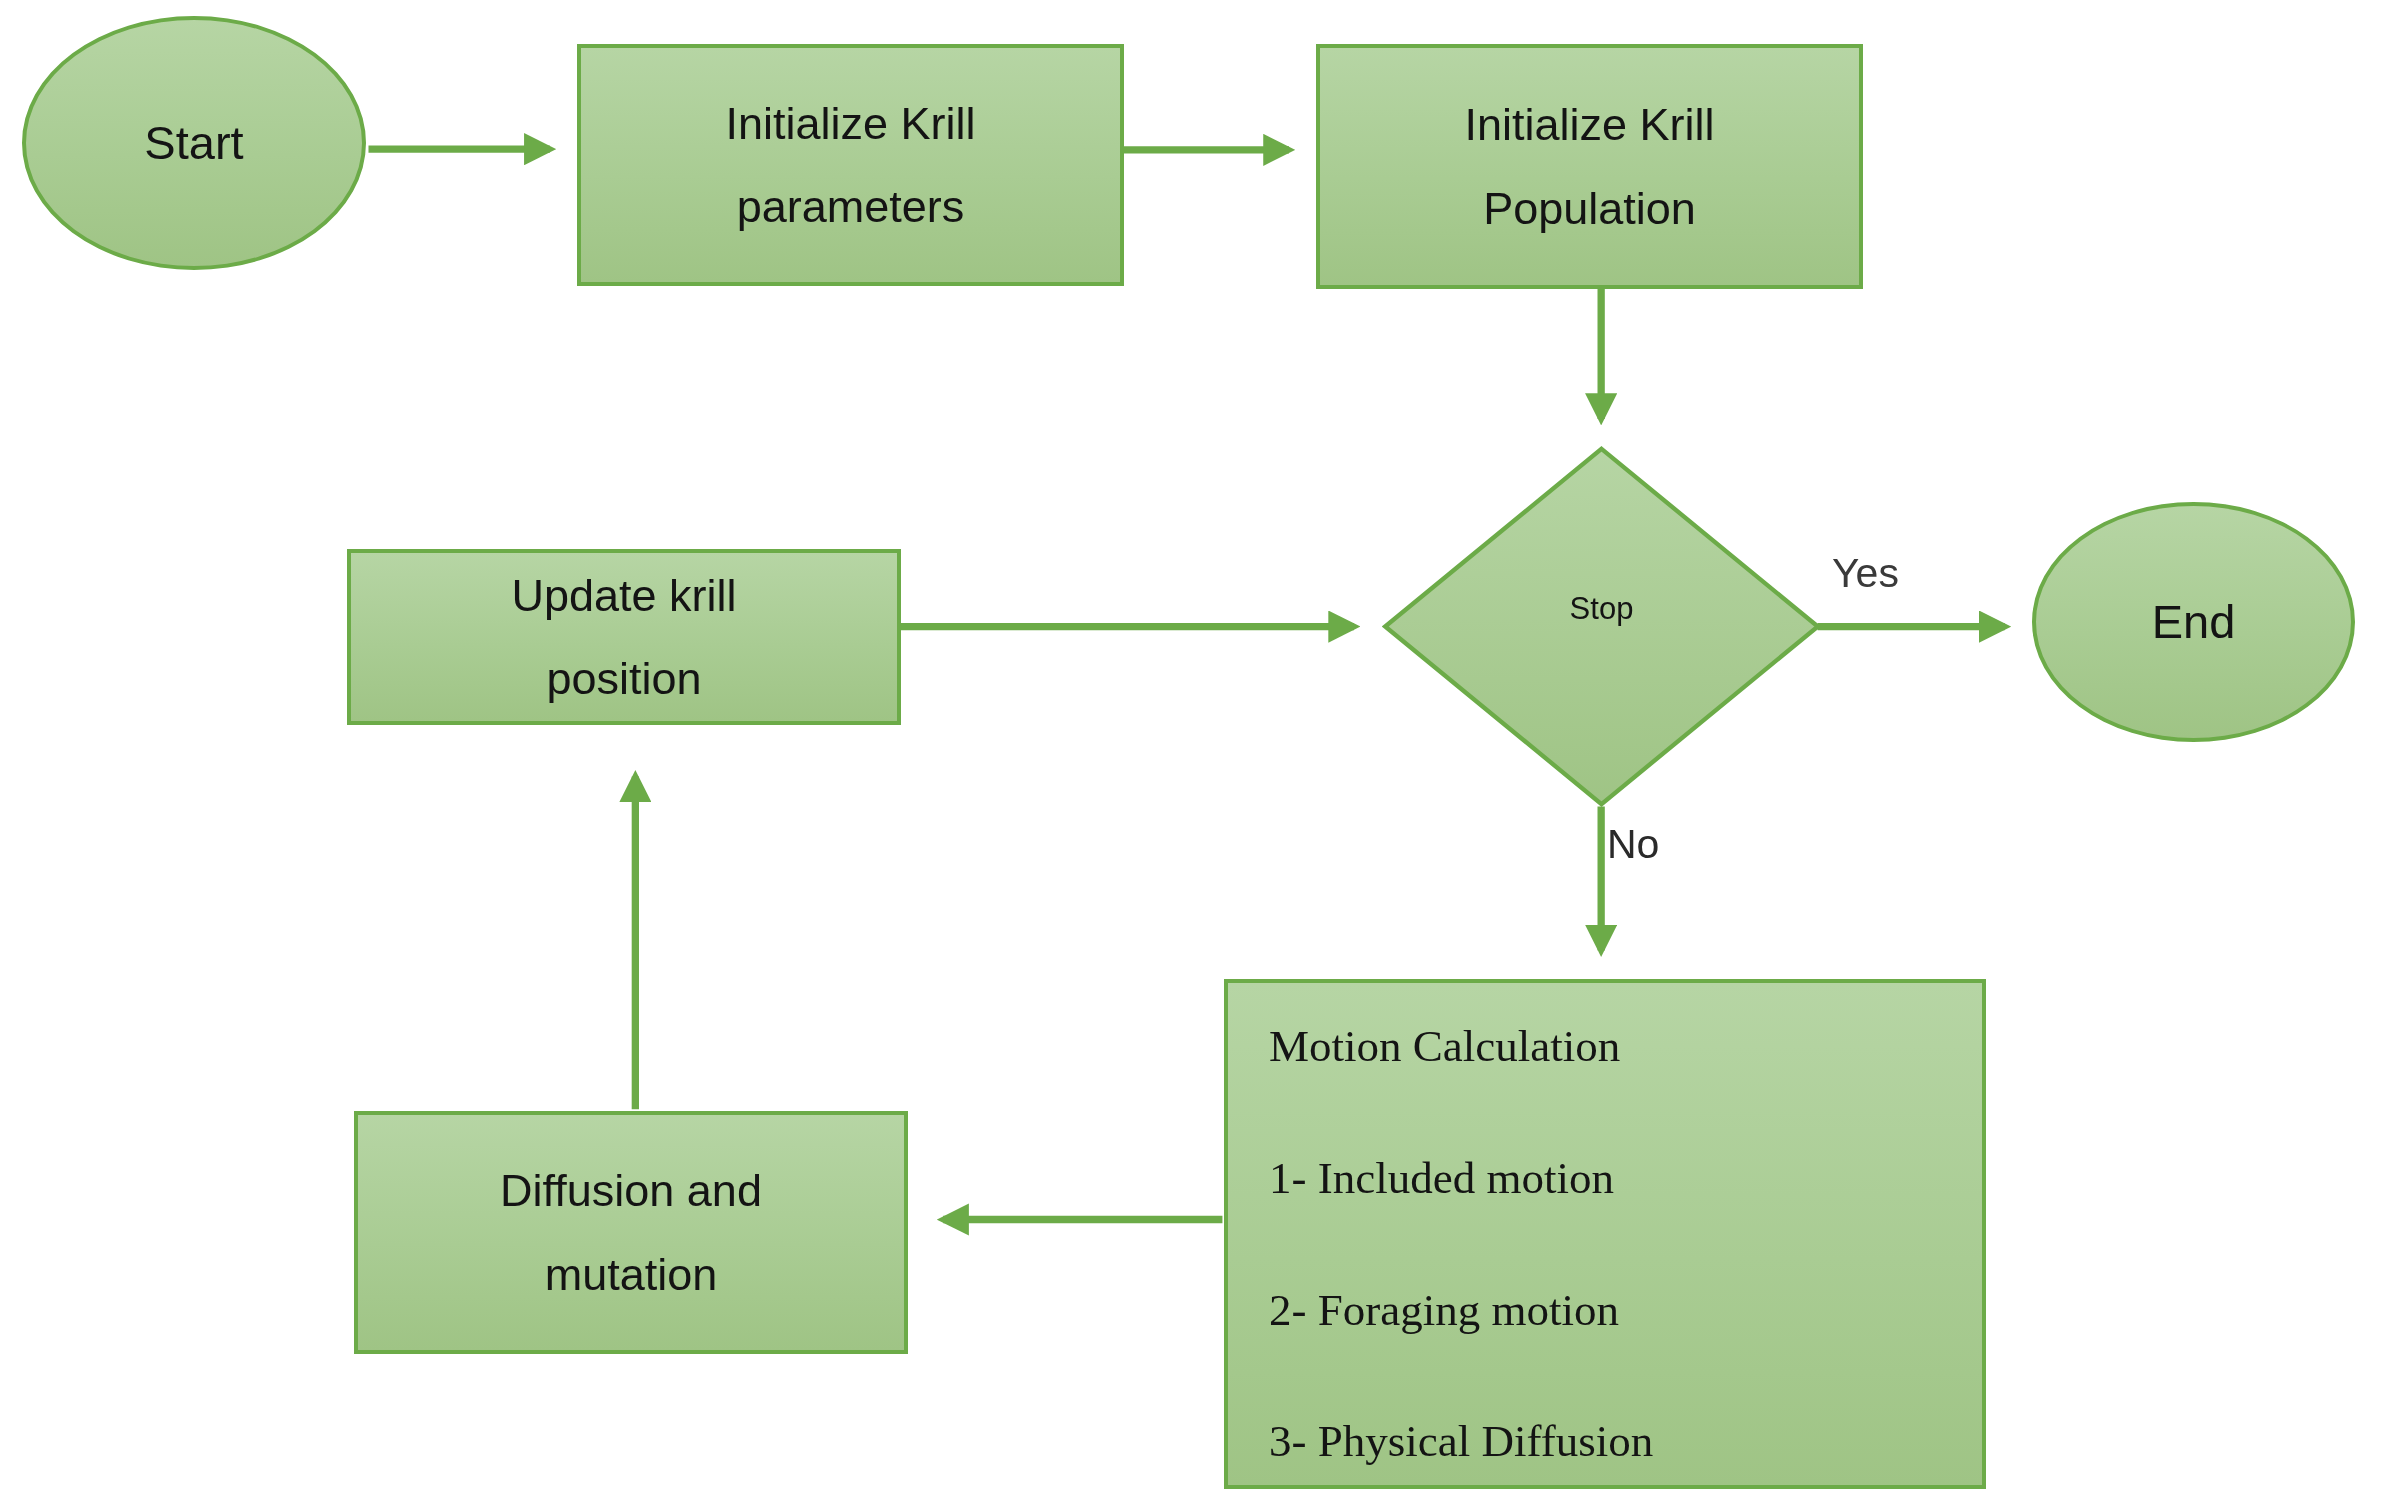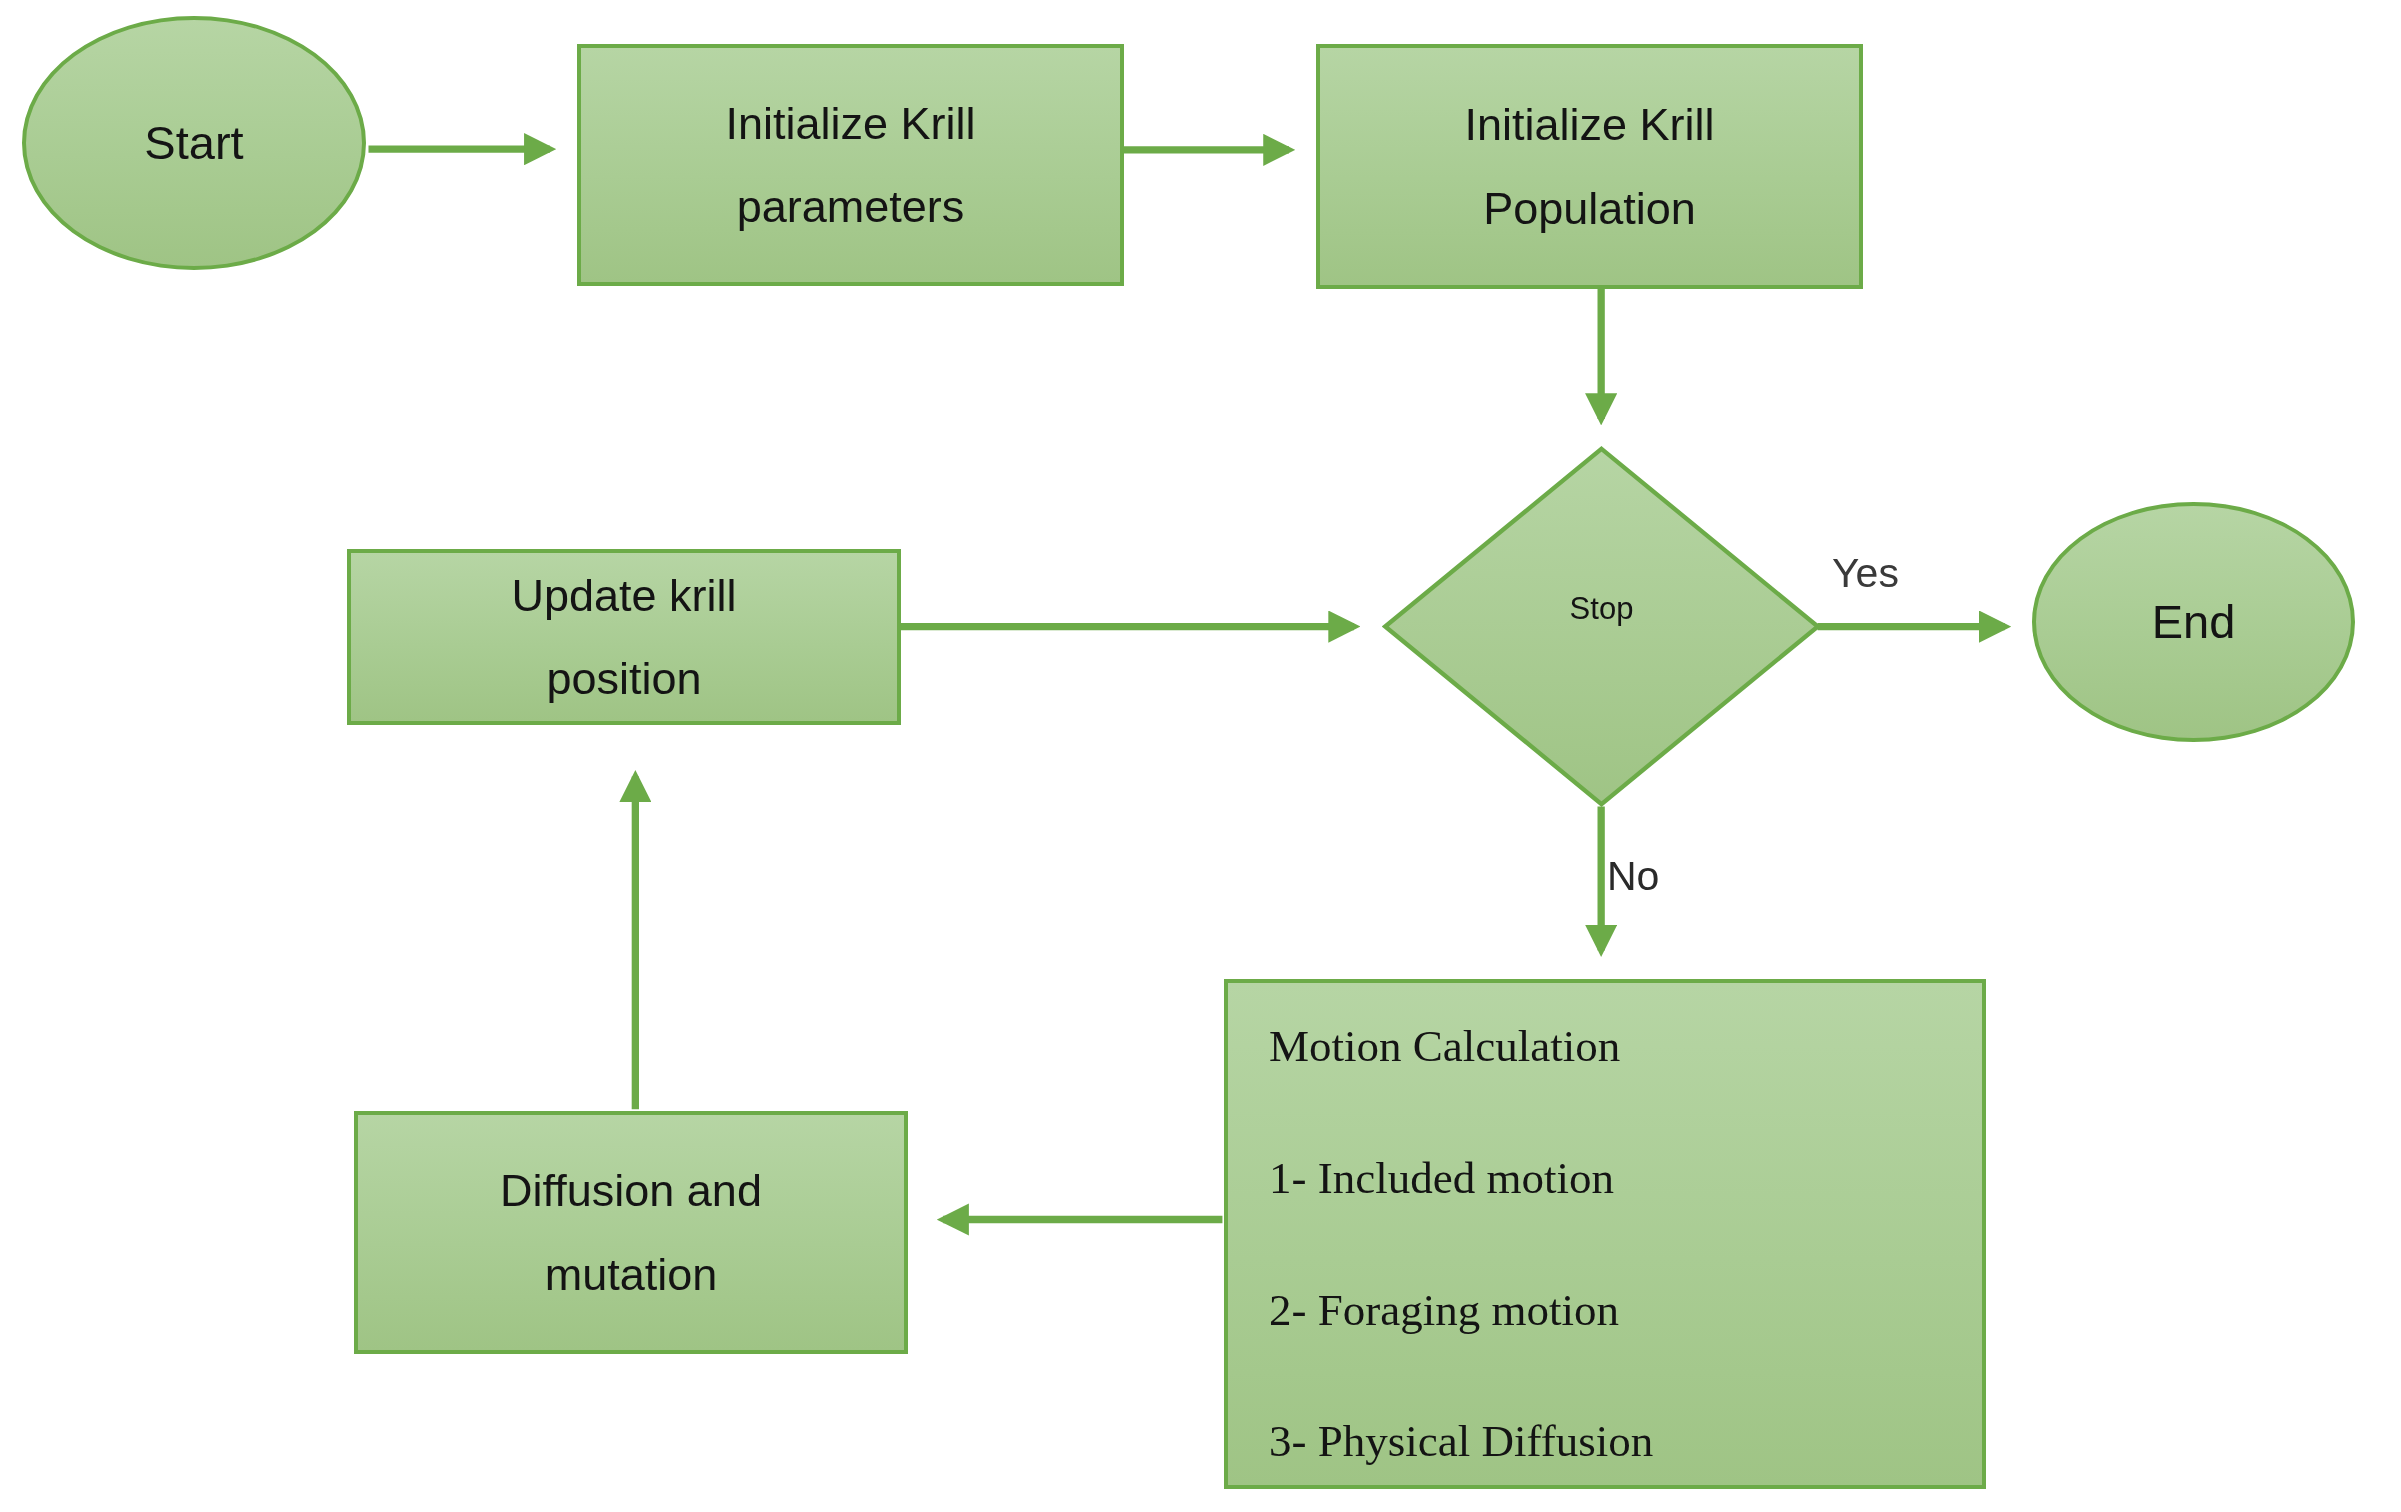--- a/index.html
+++ b/index.html
@@ -54,21 +54,21 @@
     display:flex;align-items:center;justify-content:center;
     font-size:31px;padding-bottom:35px;box-sizing:border-box;
   }
   .edge-label{
     position:absolute;
     font-size:41px;
     color:#3a3a3a;
     white-space:nowrap;
   }
   .lbl-yes{left:1832px;top:550px;}
-  .lbl-no{left:1607px;top:853px;color:#2a2a2a;}
+  .lbl-no{left:1607px;top:821px;color:#2a2a2a;}
   .connectors{position:absolute;left:0;top:0;pointer-events:none;}
 </style>
 </head>
 <body>
 
 <div class="canvas">
 
   <svg class="connectors" width="2401" height="1512" viewBox="0 0 3284 2068">
     <defs>
       <marker id="ah" viewBox="0 0 10 10" refX="8" refY="5" markerWidth="4.4" markerHeight="4.4" orient="auto-start-reverse">

